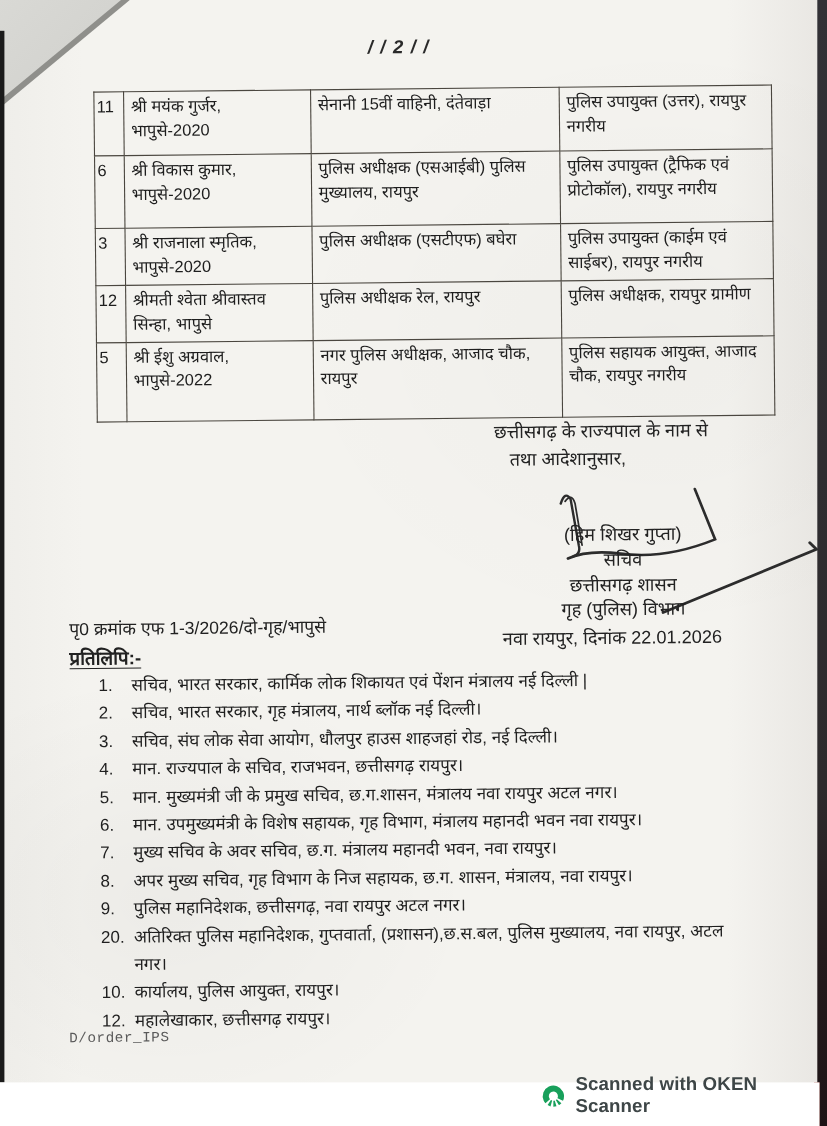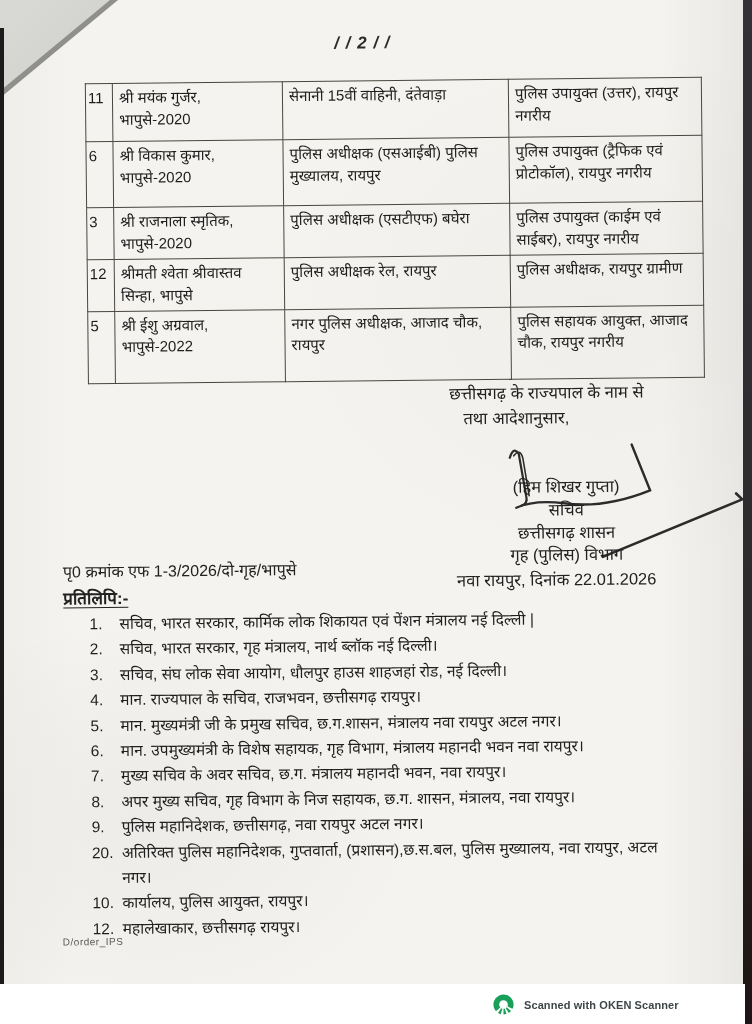--- a/index.html
+++ b/index.html
@@ -52,27 +52,27 @@
   
   .ref-line { position:absolute; left:58px; top:558px; font-size:16px; font-weight:500; color:#222; }
   .copy-heading { position:absolute; left:58px; top:584px; font-size:17px; font-weight:600; color:#222;
     text-decoration:underline; text-underline-offset:3px; }
 
   .copy-list { position:absolute; left:84px; top:609px; width:596px; }
   .copy-item { display:flex; font-size:15.5px; line-height:25.4px; color:#1f1f1f; font-weight:500; }
   .copy-item .num { width:30px; flex:none; }
   .copy-item .txt { flex:1; }
 
-  .doc-watermark { position:absolute; left:54px; top:934px; font-size:10px; color:#5a5a5a;
-    font-family:Liberation Sans, sans-serif; letter-spacing:0.5px; }
+  .doc-watermark { position:absolute; left:54px; top:934px; font-size:13px; color:#5a5a5a;
+    font-family:Liberation Mono, monospace; letter-spacing:0.5px; }
 
   
   .scanner-bar { position:absolute; left:0; bottom:0; width:745px; height:40px; background:#ffffff; }
   .scanner-badge { position:absolute; left:492px; bottom:8px; display:flex; align-items:center; gap:9px; }
-  .scanner-badge .label { font-size:11px; font-weight:700; color:#3e4647; letter-spacing:0.1px; }
+  .scanner-badge .label { font-size:17px; font-weight:700; color:#3e4647; letter-spacing:0.1px; }
 </style>
 </head>
 <body>
 
 <div class="corner-fold-outer"></div>
 <div class="corner-fold-inner"></div>
 <div class="edge-strip-left"></div>
 <div class="edge-strip-right"></div>
 <div class="edge-strip-right-red"></div>
 

